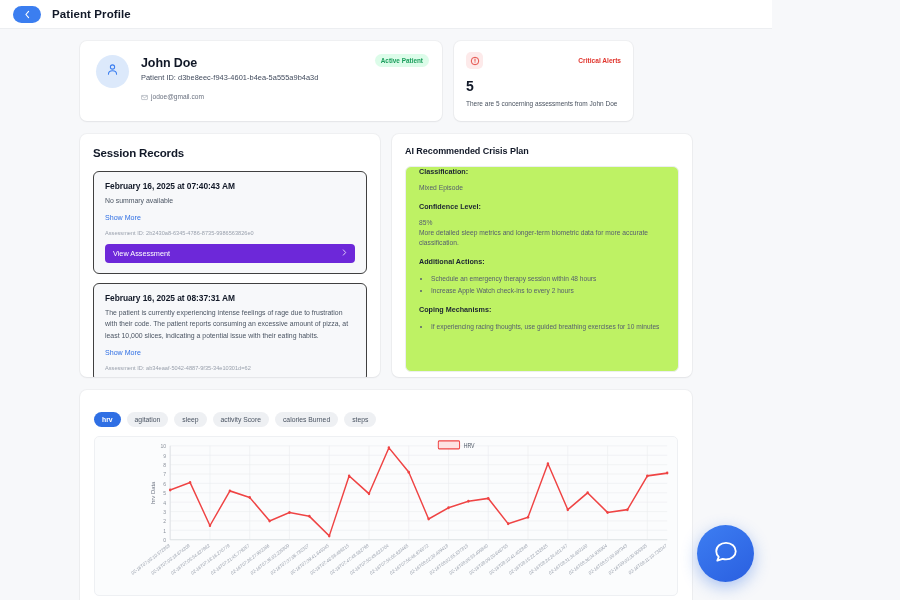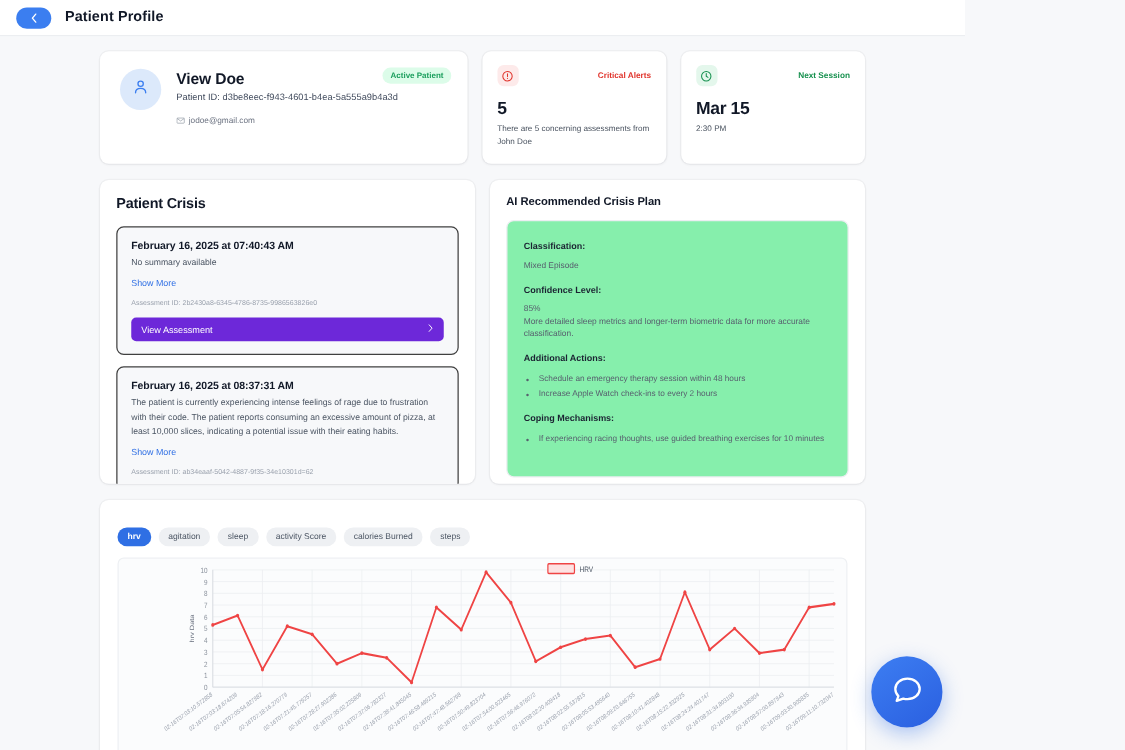--- a/index.html
+++ b/index.html
@@ -115,22 +115,22 @@
     display: flex; align-items: center; justify-content: space-between;
     padding: 0 8px; cursor: pointer;
     font-family: "Liberation Sans", sans-serif;
   }
 
   
   .crisis-card { width: 362px; height: 243px; padding: 12px 13px 0 13px; overflow: hidden; }
   .crisis-title { font-size: 9px; font-weight: 700; letter-spacing: -.05px; }
   .crisis-inner {
     margin-top: 10px;
-    background: #86efac; border: 1px solid #eceef1; border-radius: 6px;
-    padding: 15px 12px 11px 13px;
+    background: #bef264; border: 1px solid #eceef1; border-radius: 6px;
+    padding: 0 12px 11px 13px;
     height: 206px; overflow: hidden;
   }
   .cp-h { font-size: 7.2px; font-weight: 700; color: #1b2332; }
   .cp-h + .cp-p { margin-top: 7px; }
   .cp-p { font-size: 6.7px; color: #57606e; line-height: 1.5; }
   .cp-p + .cp-h { margin-top: 9px; }
   .cp-ul { margin-top: 7px; padding-left: 12px; }
   .cp-ul li { font-size: 6.6px; color: #57606e; line-height: 1.75; }
   .cp-ul + .cp-h { margin-top: 9px; }
 
@@ -193,21 +193,21 @@
       <div class="card patient-card">
         <div class="avatar">
           <span>
             <svg width="15" height="15" viewBox="0 0 24 24" fill="none">
               <circle cx="12" cy="8" r="3.4" stroke="#3b7ef0" stroke-width="1.7"></circle>
               <path d="M5.5 19.5c0-3.4 2.9-5.5 6.5-5.5s6.5 2.1 6.5 5.5" stroke="#3b7ef0" stroke-width="1.7" stroke-linecap="round"></path>
             </svg>
           </span>
         </div>
         <div class="pat-main">
-          <div class="pat-name">View Doe</div>
+          <div class="pat-name">John Doe</div>
           <div class="pat-id">Patient ID: d3be8eec-f943-4601-b4ea-5a555a9b4a3d</div>
           <div class="pat-email-row">
             <span>
               <svg width="7" height="7" viewBox="0 0 16 16" fill="none">
                 <rect x="1.3" y="3.3" width="13.4" height="9.4" rx="1.3" stroke="#8d95a1" stroke-width="1.2"></rect>
                 <path d="M2 4.4l6 4.3 6-4.3" stroke="#8d95a1" stroke-width="1.2" stroke-linecap="round"></path>
               </svg>
             </span>
             <span class="pat-email">jodoe@gmail.com</span>
           </div>
@@ -223,39 +223,26 @@
               <path d="M12 7.3v5.4" stroke="#e0342c" stroke-width="2" stroke-linecap="round"></path>
               <circle cx="12" cy="16.3" r="1.15" fill="#e0342c"></circle>
             </svg>
           </div>
           <div class="stat-label lbl-red">Critical Alerts</div>
         </div>
         <div class="stat-value">5</div>
         <div class="stat-sub">There are 5 concerning assessments from John Doe</div>
       </div>
 
-      <div class="card stat-card">
-        <div class="stat-head">
-          <div class="stat-ico ico-green">
-            <svg width="10" height="10" viewBox="0 0 24 24" fill="none">
-              <circle cx="12" cy="12" r="9" stroke="#17914f" stroke-width="2"></circle>
-              <path d="M12 6.8V12l3.4 2.1" stroke="#17914f" stroke-width="2" stroke-linecap="round" stroke-linejoin="round"></path>
-            </svg>
-          </div>
-          <div class="stat-label lbl-green">Next Session</div>
-        </div>
-        <div class="stat-value">Mar 15</div>
-        <div class="stat-sub">2:30 PM</div>
-      </div>
     </div>
 
     <div class="row-mid">
 
       <div class="card records-card">
-        <div class="section-title">Patient Crisis</div>
+        <div class="section-title">Session Records</div>
         <div class="records-list">
 
           <div class="record">
             <div class="rec-date">February 16, 2025 at 07:40:43 AM</div>
             <div class="rec-summary">No summary available</div>
             <a class="show-more">Show More</a>
             <div class="rec-id">Assessment ID: 2b2430a8-6345-4786-8735-9986563826e0</div>
             <button class="view-btn">
               <span>View Assessment</span>
               <span>

